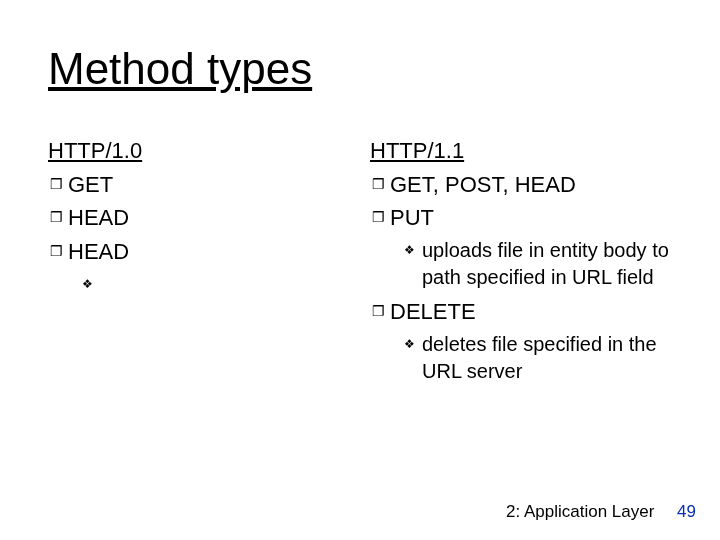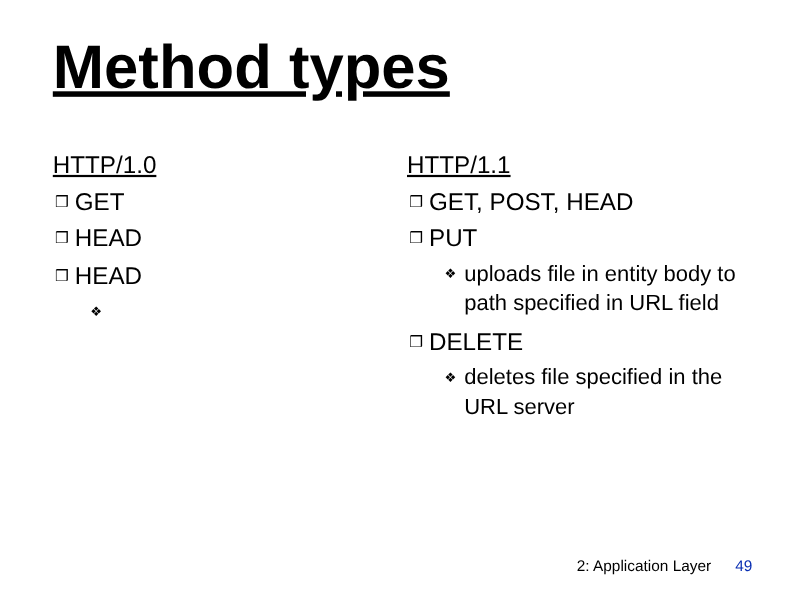--- a/index.html
+++ b/index.html
@@ -13,24 +13,24 @@
     overflow: hidden;
   }
   .slide {
     position: relative;
     width: 720px;
     height: 540px;
     box-sizing: border-box;
     padding: 28px 48px 20px 48px;
   }
   .title {
-    font-size: 56px;
+    font-size: 44px;
     text-decoration: underline;
-    margin: 0 0 30px 0;
-    font-weight: bold;
+    margin: 16px 0 30px 0;
+    font-weight: normal;
   }
   .cols {
     display: flex;
     gap: 20px;
   }
   .col {
     flex: 1;
     font-size: 22px;
     line-height: 1.35;
     margin-top: 12px;
@@ -60,22 +60,22 @@
   }
   .b2 .mark {
     flex: 0 0 18px;
     font-size: 12px;
     line-height: 26px;
   }
   .b2 .txt { flex: 1; }
   .footer {
     position: absolute;
     bottom: 18px;
-    right: 36px;
-    font-size: 14px;
+    right: 24px;
+    font-size: 17px;
   }
   .footer .chap { margin-right: 18px; }
   .footer .num { color: #0a2fb3; }
 </style>
 </head>
 <body>
 
 <div class="slide">
   <h1 class="title">Method types</h1>
 

